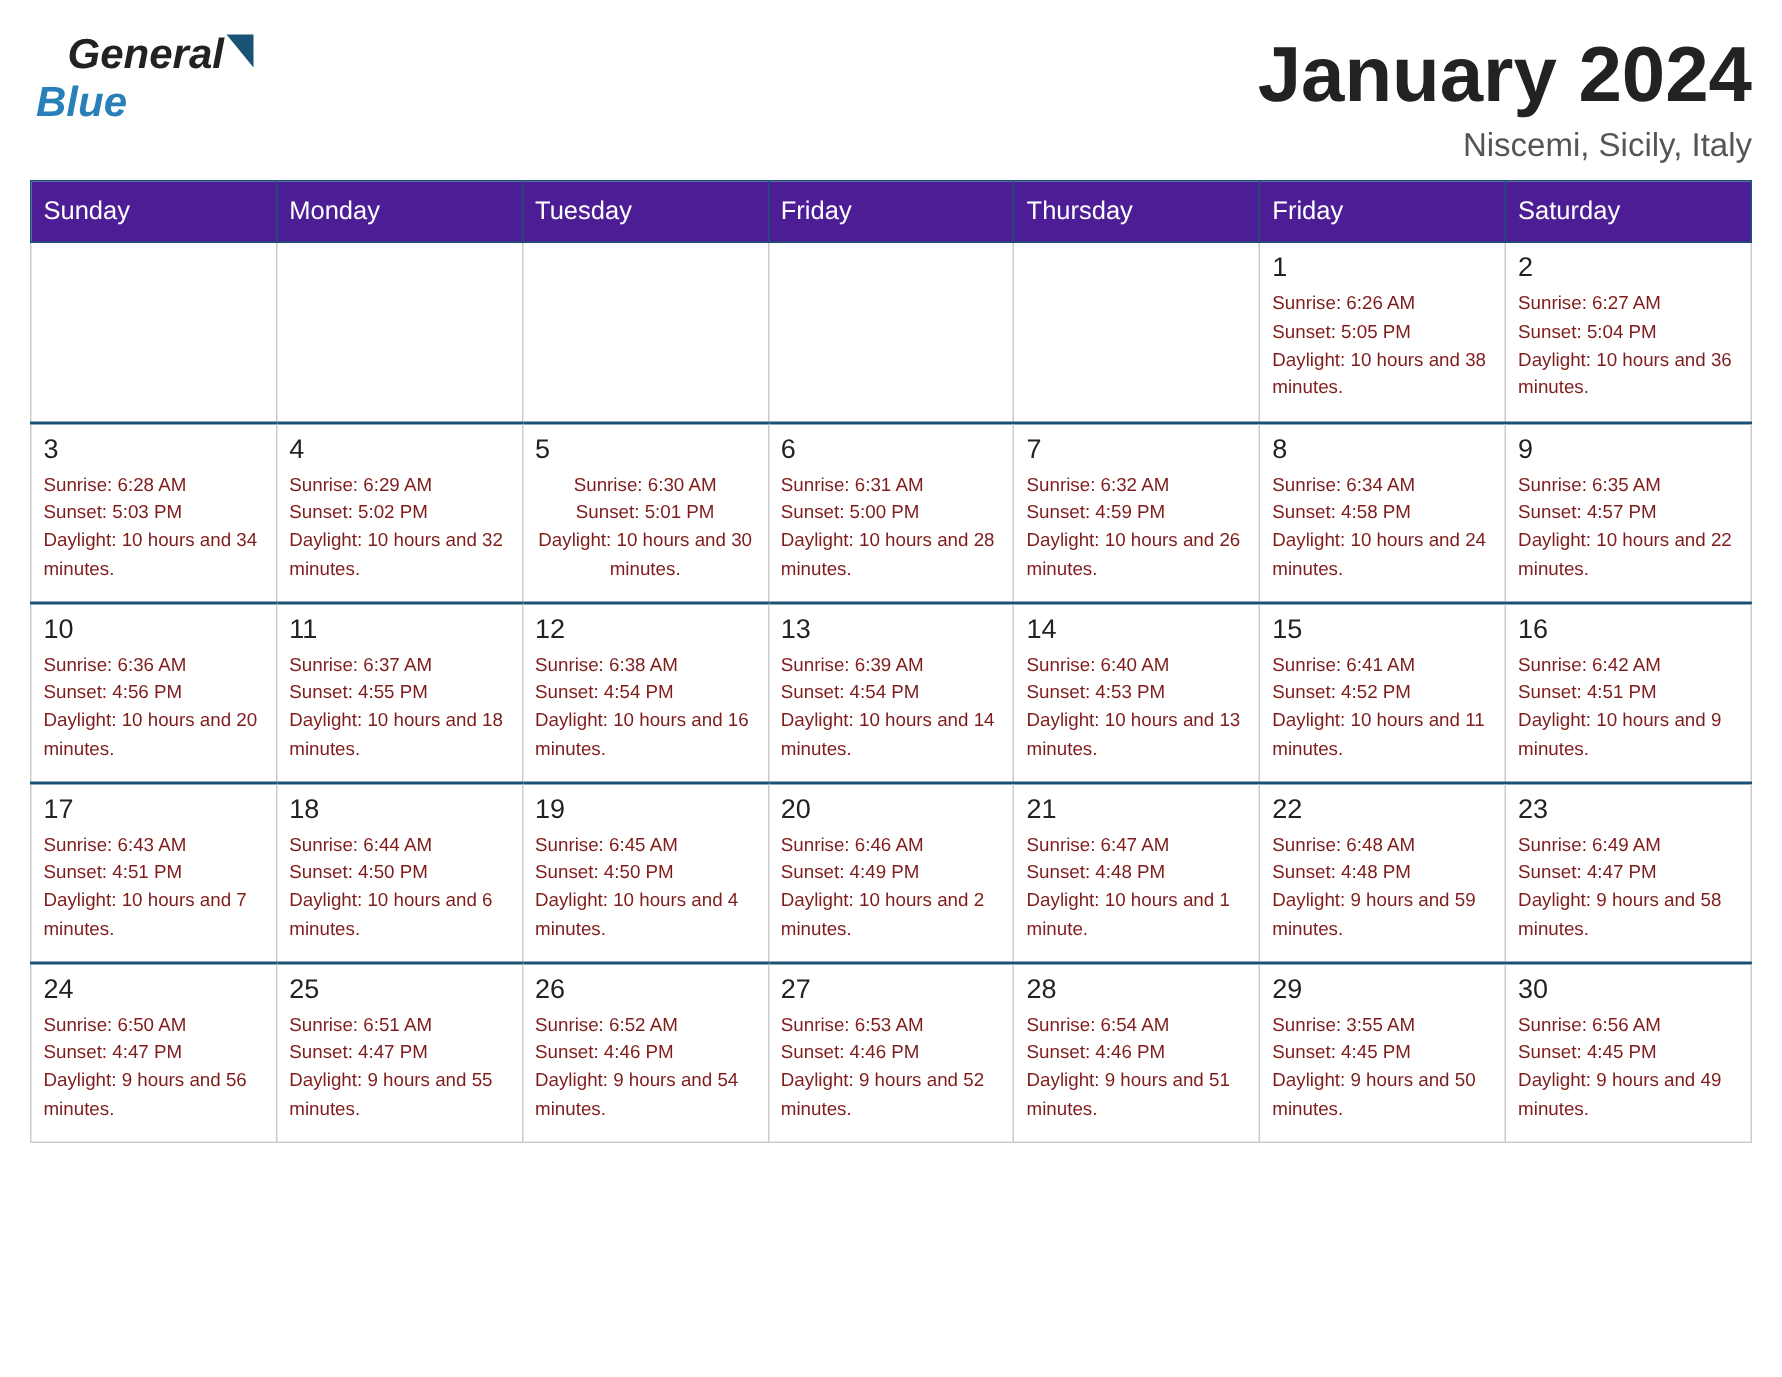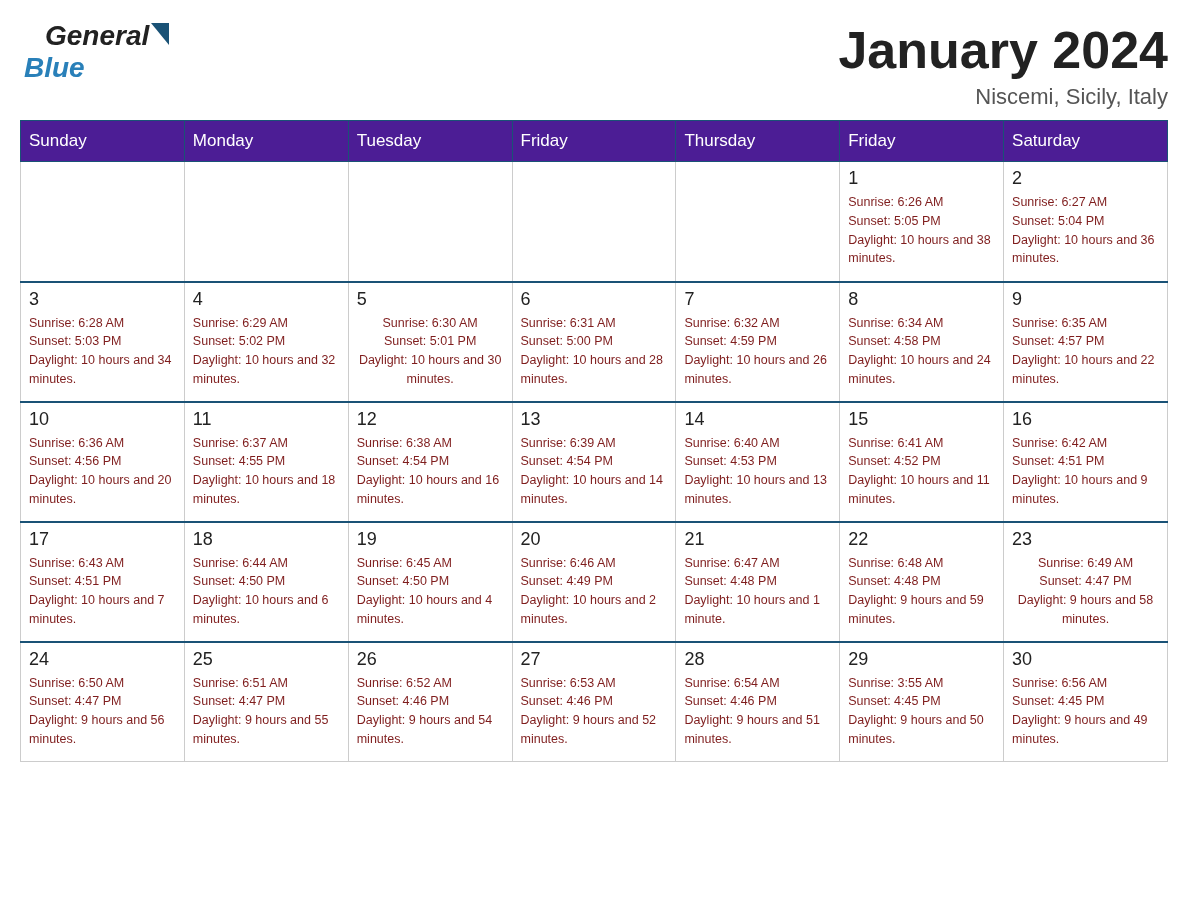--- a/index.html
+++ b/index.html
@@ -273,21 +273,21 @@
 Daylight: 10 hours and 1 minute.</div>
         </td>
         <td>
           <span class="day-number">22</span>
           <div class="day-info" style="white-space: pre-line;">Sunrise: 6:48 AM
 Sunset: 4:48 PM
 Daylight: 9 hours and 59 minutes.</div>
         </td>
         <td>
           <span class="day-number">23</span>
-          <div class="day-info" style="white-space: pre-line; text-align: center;">Sunrise: 6:49 AM
+          <div class="day-info" style="white-space: pre-line;">Sunrise: 6:49 AM
 Sunset: 4:47 PM
 Daylight: 9 hours and 58 minutes.</div>
         </td>
       </tr>
       <tr class="row-border">
         <td>
           <span class="day-number">24</span>
           <div class="day-info" style="white-space: pre-line;">Sunrise: 6:50 AM
 Sunset: 4:47 PM
 Daylight: 9 hours and 56 minutes.</div>

